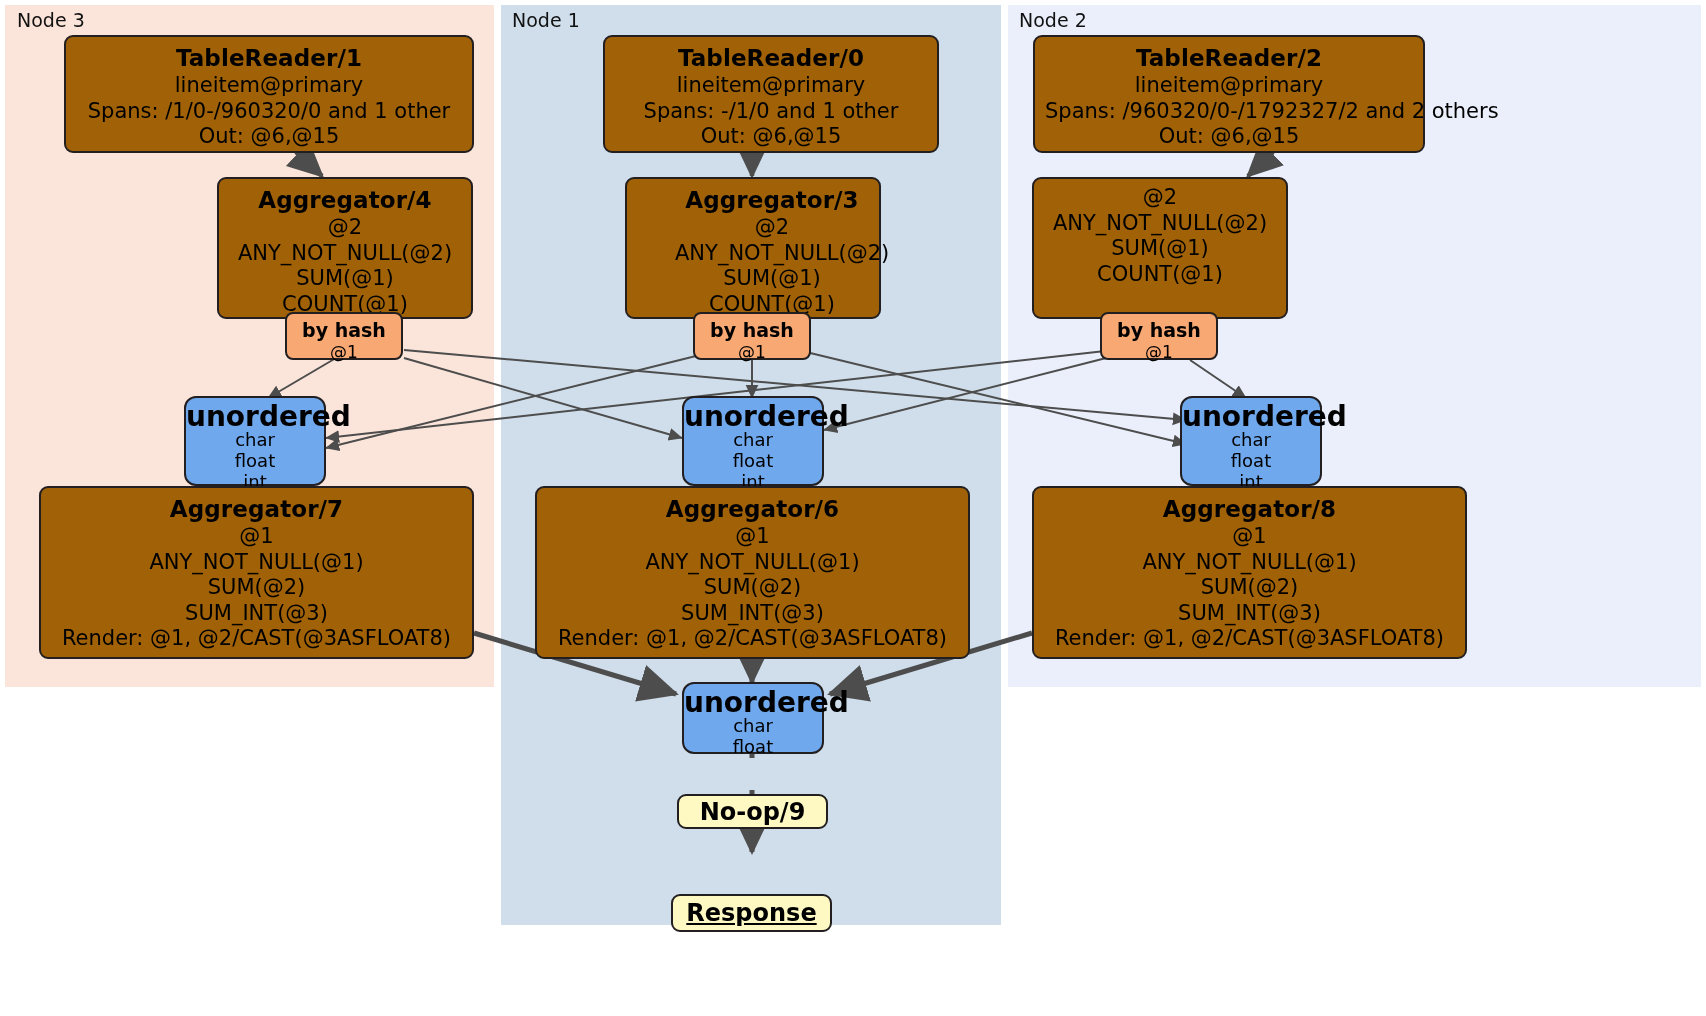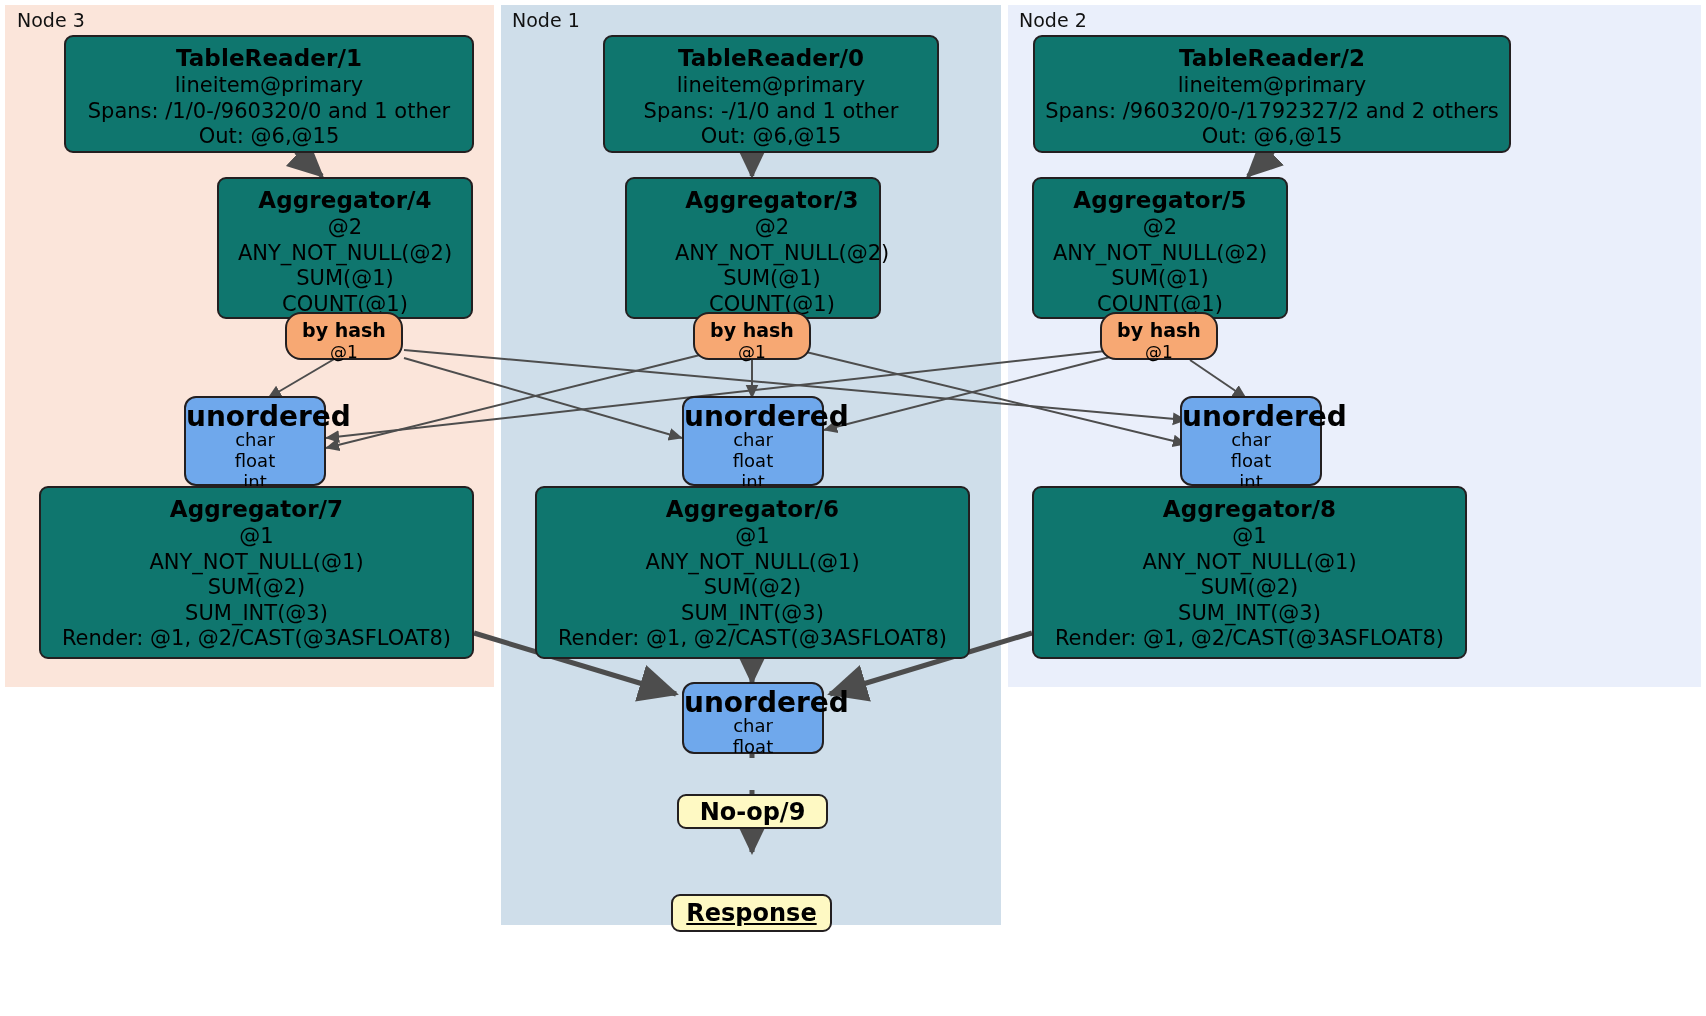--- a/index.html
+++ b/index.html
@@ -16,30 +16,30 @@
     font-family:"DejaVu Sans","Liberation Sans",sans-serif;
     white-space:nowrap;
   }
 
   
   #edges{position:absolute;left:0;top:0;width:1706px;height:1016px;pointer-events:none;}
 
   
   .proc{
     position:absolute;box-sizing:border-box;
-    background:#0f766e;border:2px solid #231f20;border-radius:9px;
+    background:#a16207;border:2px solid #231f20;border-radius:9px;
     text-align:center;padding:6px 10px 8px 10px;
     font-size:21px;line-height:25.5px;color:#000;
   }
   .proc .ttl{font-weight:bold;font-size:23px;line-height:30px;letter-spacing:.1px;}
   .proc .ln{font-size:21px;line-height:25.5px;white-space:nowrap;}
 
   .router{
     position:absolute;box-sizing:border-box;
-    background:#f7a873;border:2px solid #231f20;border-radius:16px;
+    background:#f7a873;border:2px solid #231f20;border-radius:8px;
     text-align:center;color:#000;padding-top:5px;
   }
   .router .ttl{font-weight:bold;font-size:19px;line-height:23px;}
   .router .ln{font-size:17px;line-height:21px;}
 
   .sync{
     position:absolute;box-sizing:border-box;
     background:#6fa8ec;border:2px solid #231f20;border-radius:12px;
     text-align:center;color:#000;padding-top:6px;
   }
@@ -111,21 +111,21 @@
     <div class="ln">Out: @6,@15</div>
   </div>
 
   <div class="proc" style="left:603px;top:35px;width:336px;height:118px;">
     <div class="ttl">TableReader/0</div>
     <div class="ln">lineitem@primary</div>
     <div class="ln">Spans: -/1/0 and 1 other</div>
     <div class="ln">Out: @6,@15</div>
   </div>
 
-  <div class="proc" style="left:1033px;top:35px;width:478px;height:118px;">
+  <div class="proc" style="left:1033px;top:35px;width:392px;height:118px;">
     <div class="ttl">TableReader/2</div>
     <div class="ln">lineitem@primary</div>
     <div class="ln">Spans: /960320/0-/1792327/2 and 2 others</div>
     <div class="ln">Out: @6,@15</div>
   </div>
 
   <div class="proc" style="left:217px;top:177px;width:256px;height:142px;">
     <div class="ttl">Aggregator/4</div>
     <div class="ln">@2</div>
     <div class="ln">ANY_NOT_NULL(@2)</div>
@@ -135,21 +135,20 @@
 
   <div class="proc" style="left:625px;top:177px;width:256px;height:142px;padding-left:48px;">
     <div class="ttl">Aggregator/3</div>
     <div class="ln">@2</div>
     <div class="ln">ANY_NOT_NULL(@2)</div>
     <div class="ln">SUM(@1)</div>
     <div class="ln">COUNT(@1)</div>
   </div>
 
   <div class="proc" style="left:1032px;top:177px;width:256px;height:142px;">
-    <div class="ttl">Aggregator/5</div>
     <div class="ln">@2</div>
     <div class="ln">ANY_NOT_NULL(@2)</div>
     <div class="ln">SUM(@1)</div>
     <div class="ln">COUNT(@1)</div>
   </div>
 
   <div class="router" style="left:285px;top:312px;width:118px;height:48px;">
     <div class="ttl">by hash</div>
     <div class="ln">@1</div>
   </div>

